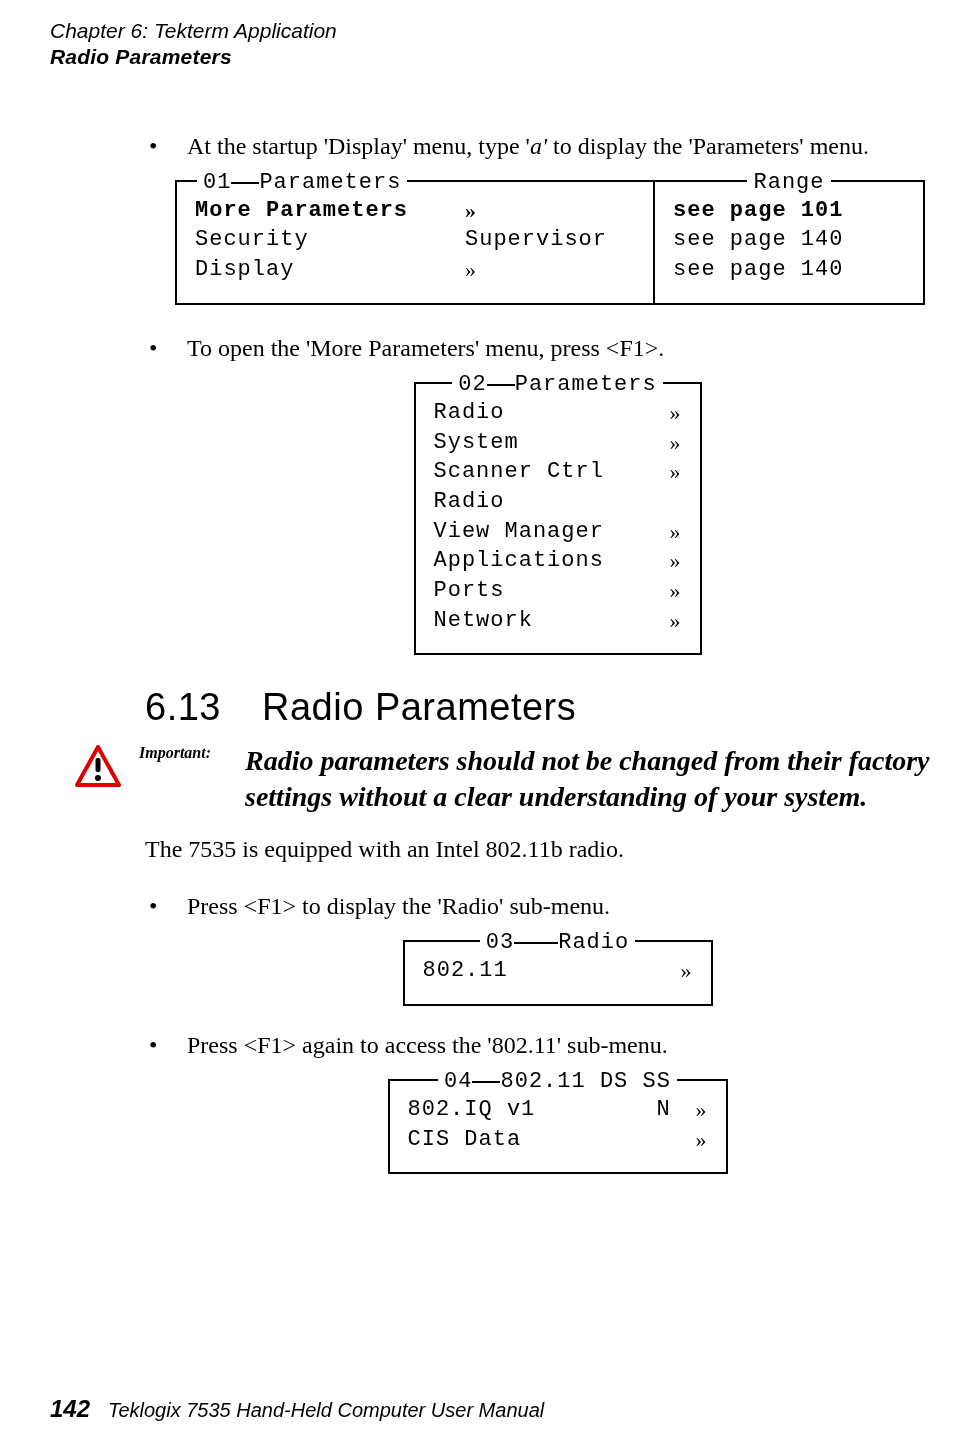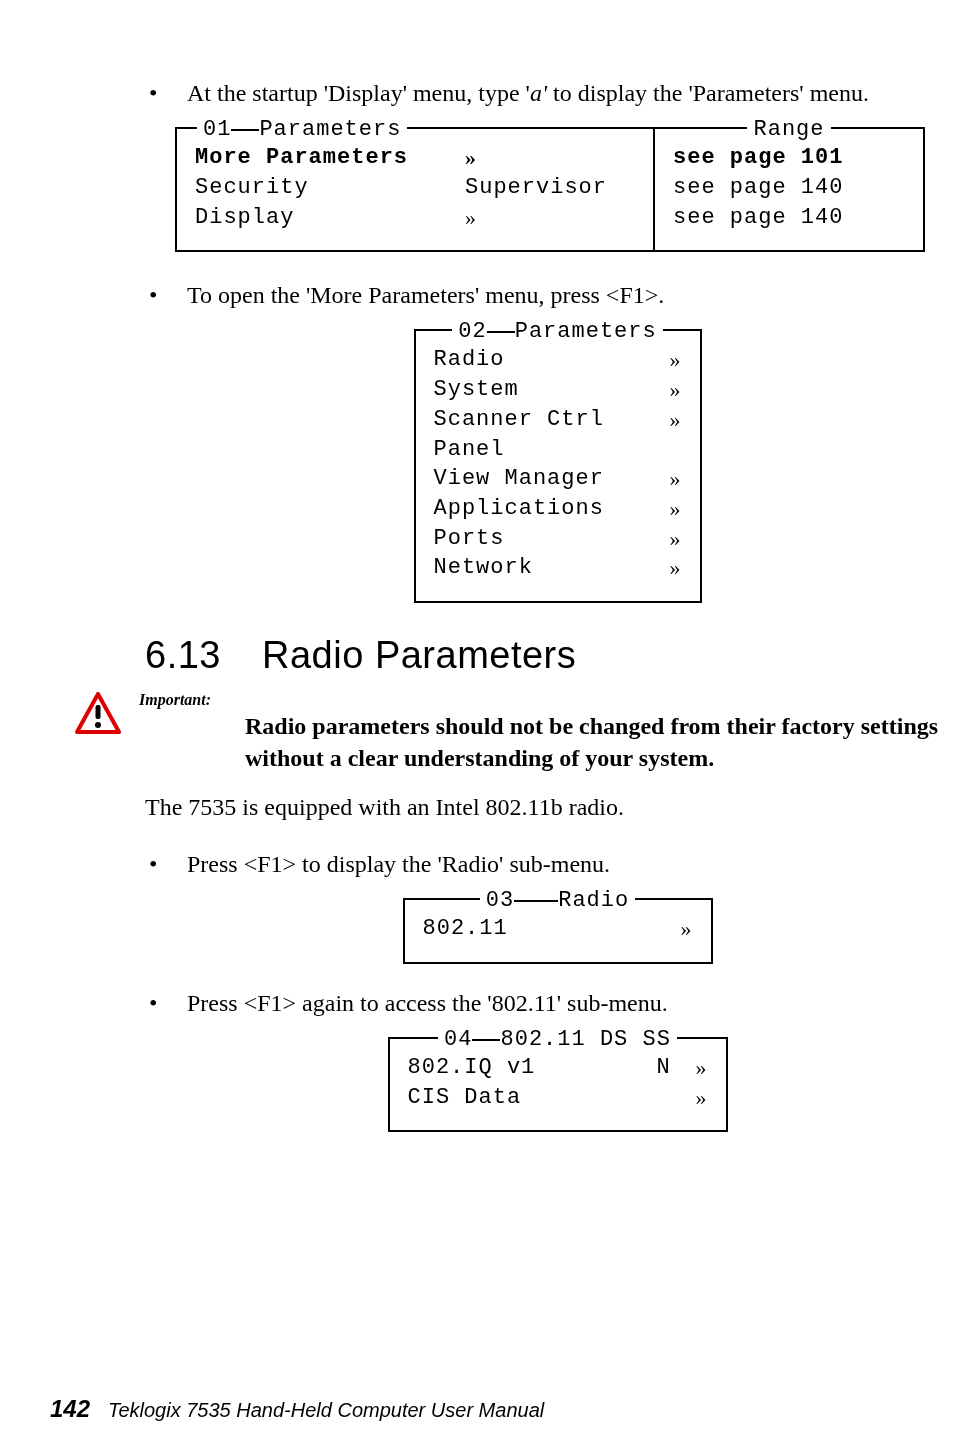--- a/index.html
+++ b/index.html
@@ -119,24 +119,24 @@
     margin-top: 2px;
   }
   .callout .label {
     font-style: italic;
     font-weight: 700;
     font-size: 16px;
     padding-right: 16px;
     white-space: nowrap;
   }
   .callout .text {
+    font-style: italic;
     font-weight: 700;
-    font-size: 24px;
+    font-size: 28px;
     line-height: 1.3;
-    margin-top: 21px;
   }
   .para { margin: 0 0 26px 0; }
   
   .footer {
     position: absolute;
     left: 50px;
     bottom: 28px;
     font-family: Arial, Helvetica, sans-serif;
     font-style: italic;
     font-size: 20px;
@@ -175,20 +175,24 @@
     vertical-align: middle;
   }
   .mini-rule.wide { width: 44px; }
   .range-col .row { justify-content: flex-start; }
 </style>
 </head>
 <body>
 
 <div class="page">
 
+  <div class="running-head">
+    <div class="line1">Chapter 6: Tekterm Application</div>
+    <div class="line2">Radio Parameters</div>
+  </div>
 
   <div class="body">
 
     <ul class="bul">
       <li>
         <span>At the startup 'Display' menu, type '</span><span class="ital">a'</span><span> to display the 'Parameters' menu.</span>
       </li>
     </ul>
 
     <div class="menu01-wrap term">
@@ -247,21 +251,21 @@
       </div>
       <div class="row">
           <span class="col1">Radio</span>
           <span class="arrow">»</span>
         </div>
       <div class="row">
           <span class="col1">System</span>
           <span class="arrow">»</span>
         </div>
       <div class="row">
-          <span class="col1">Scanner Ctrl Panel</span>
+          <span class="col1">Scanner Ctrl Radio</span>
           <span class="arrow">»</span>
         </div>
       <div class="row">
           <span class="col1">View Manager</span>
           <span class="arrow">»</span>
         </div>
       <div class="row">
           <span class="col1">Applications</span>
           <span class="arrow">»</span>
         </div>

